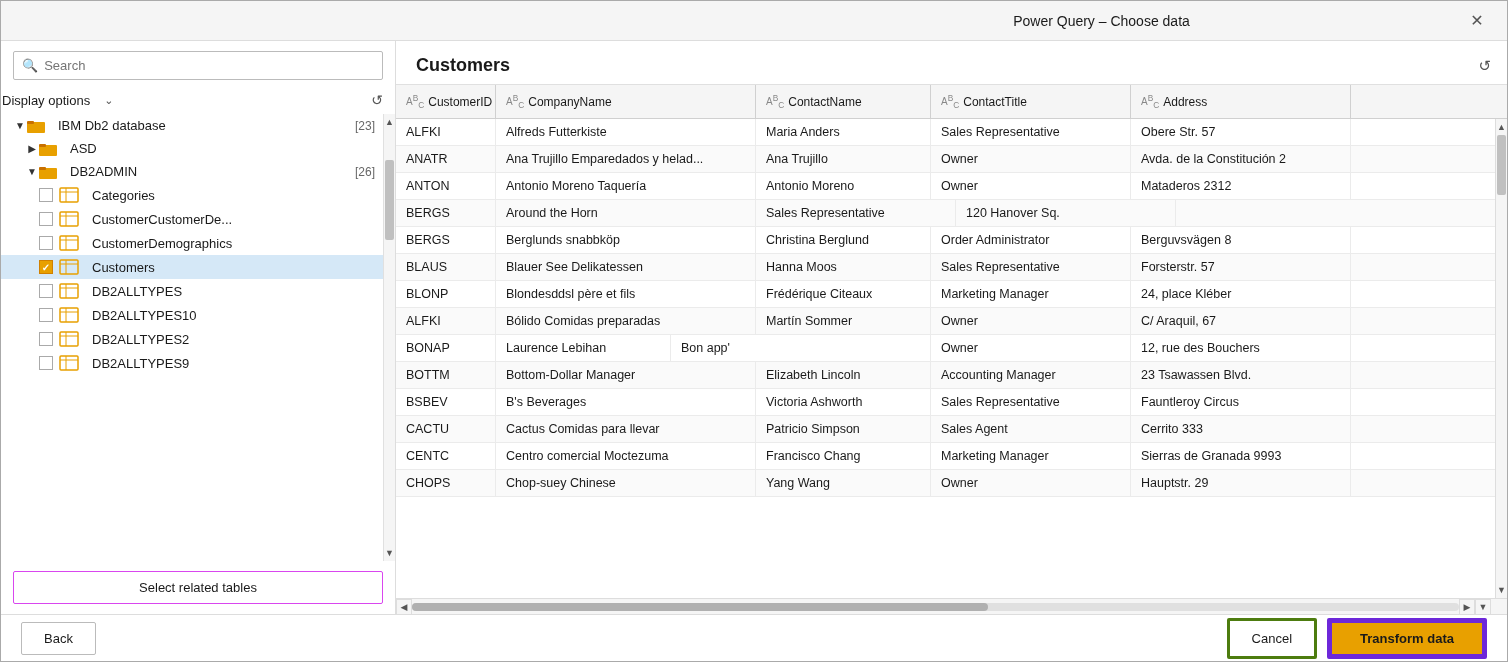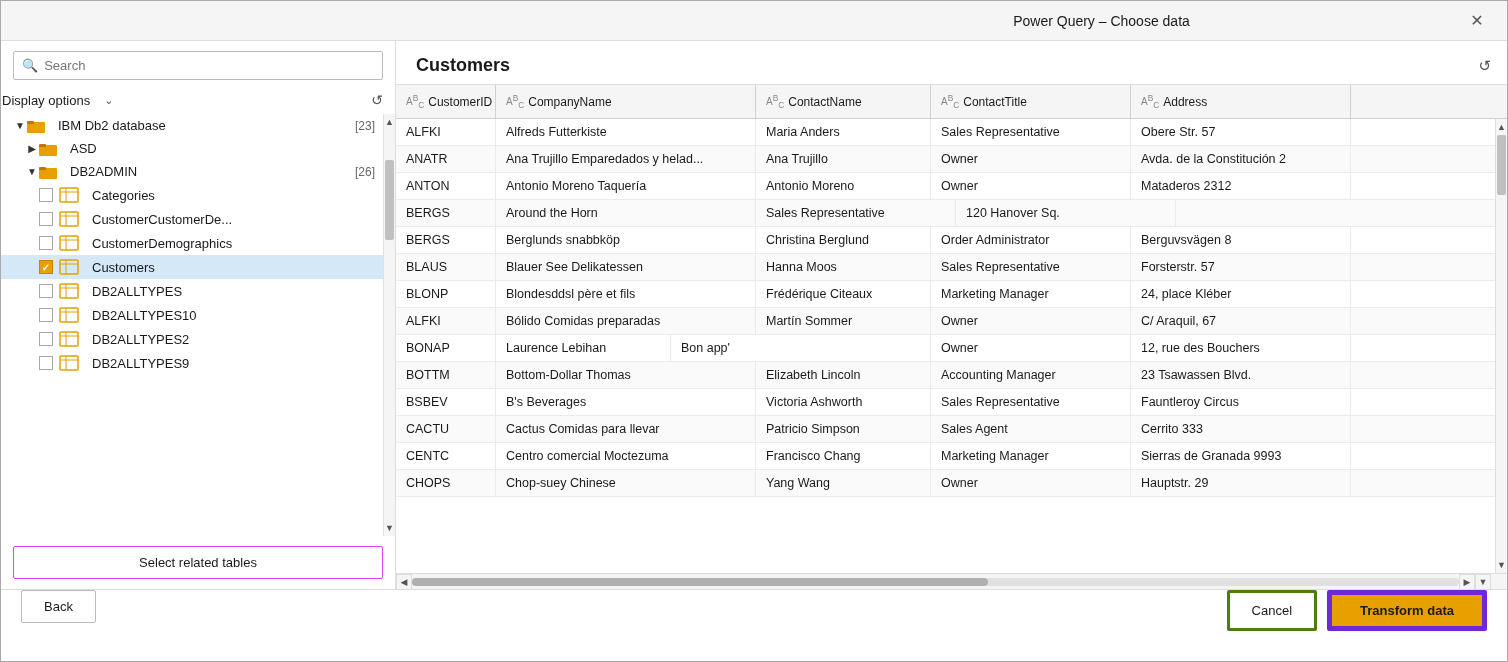--- a/index.html
+++ b/index.html
@@ -268,24 +268,24 @@
       flex-shrink: 0;
     }
     
     .col-0 { width: 100px; min-width: 100px; }
     .col-1 { width: 260px; min-width: 260px; }
     .col-2 { width: 175px; min-width: 175px; }
     .col-3 { width: 200px; min-width: 200px; }
     .col-4 { width: 220px; min-width: 220px; }
 
     .bottom-bar {
-      height: 72px;
+      height: 47px;
       border-top: 1px solid #ddd;
       display: flex;
-      align-items: flex-start;
+      align-items: center;
       padding: 0 20px;
       background: #fff;
       flex-shrink: 0;
     }
     .back-btn {
       padding: 8px 22px;
       border: 1px solid #bbb;
       background: #fff;
       font-size: 13px;
       cursor: pointer;
@@ -688,21 +688,21 @@
               </div>
               <div class="grid-row">
                 <div class="grid-cell col-0">BONAP</div>
                 <div class="grid-cell col-2">Laurence Lebihan</div>
                 <div class="grid-cell col-1">Bon app'</div>
                 <div class="grid-cell col-3">Owner</div>
                 <div class="grid-cell col-4">12, rue des Bouchers</div>
               </div>
               <div class="grid-row">
                 <div class="grid-cell col-0">BOTTM</div>
-                <div class="grid-cell col-1">Bottom-Dollar Thomas</div>
+                <div class="grid-cell col-1">Bottom-Dollar Manager</div>
                 <div class="grid-cell col-2">Elizabeth Lincoln</div>
                 <div class="grid-cell col-3">Accounting Manager</div>
                 <div class="grid-cell col-4">23 Tsawassen Blvd.</div>
               </div>
               <div class="grid-row">
                 <div class="grid-cell col-0">BSBEV</div>
                 <div class="grid-cell col-1">B's Beverages</div>
                 <div class="grid-cell col-2">Victoria Ashworth</div>
                 <div class="grid-cell col-3">Sales Representative</div>
                 <div class="grid-cell col-4">Fauntleroy Circus</div>

